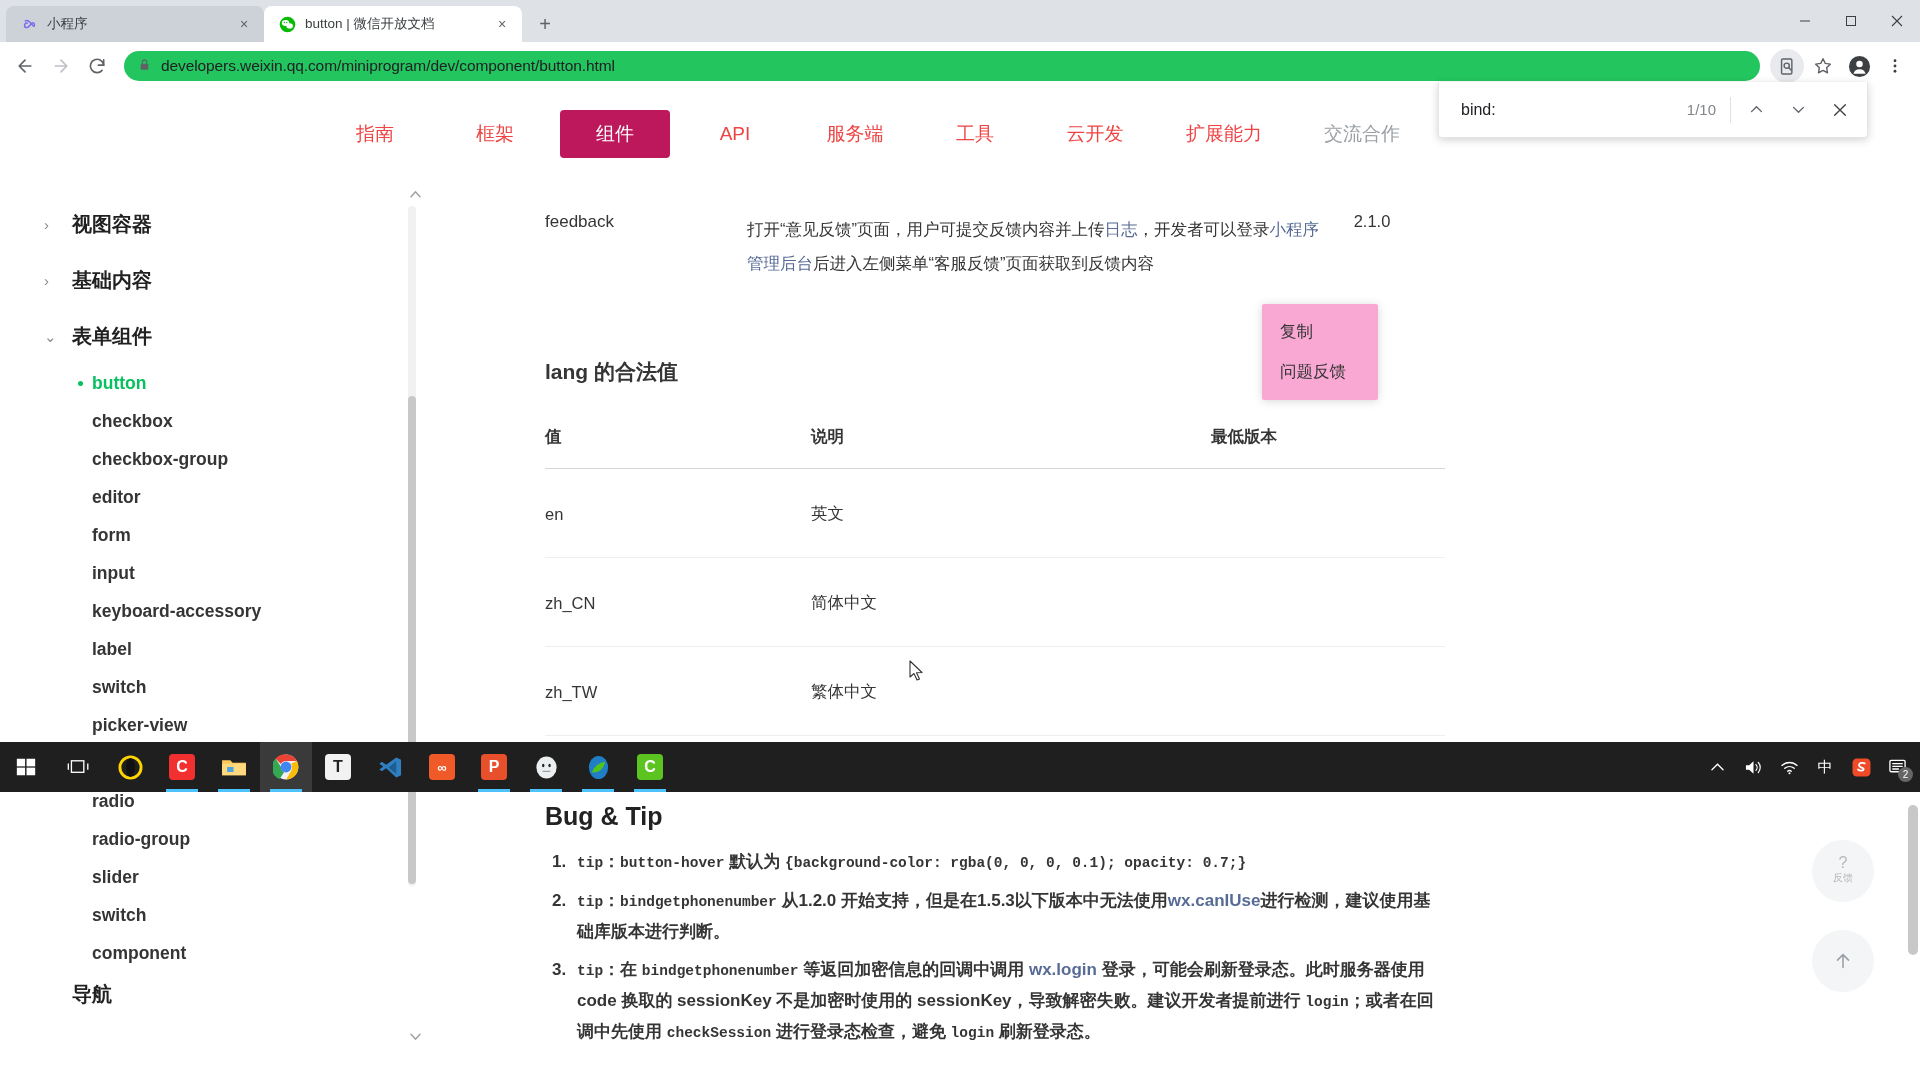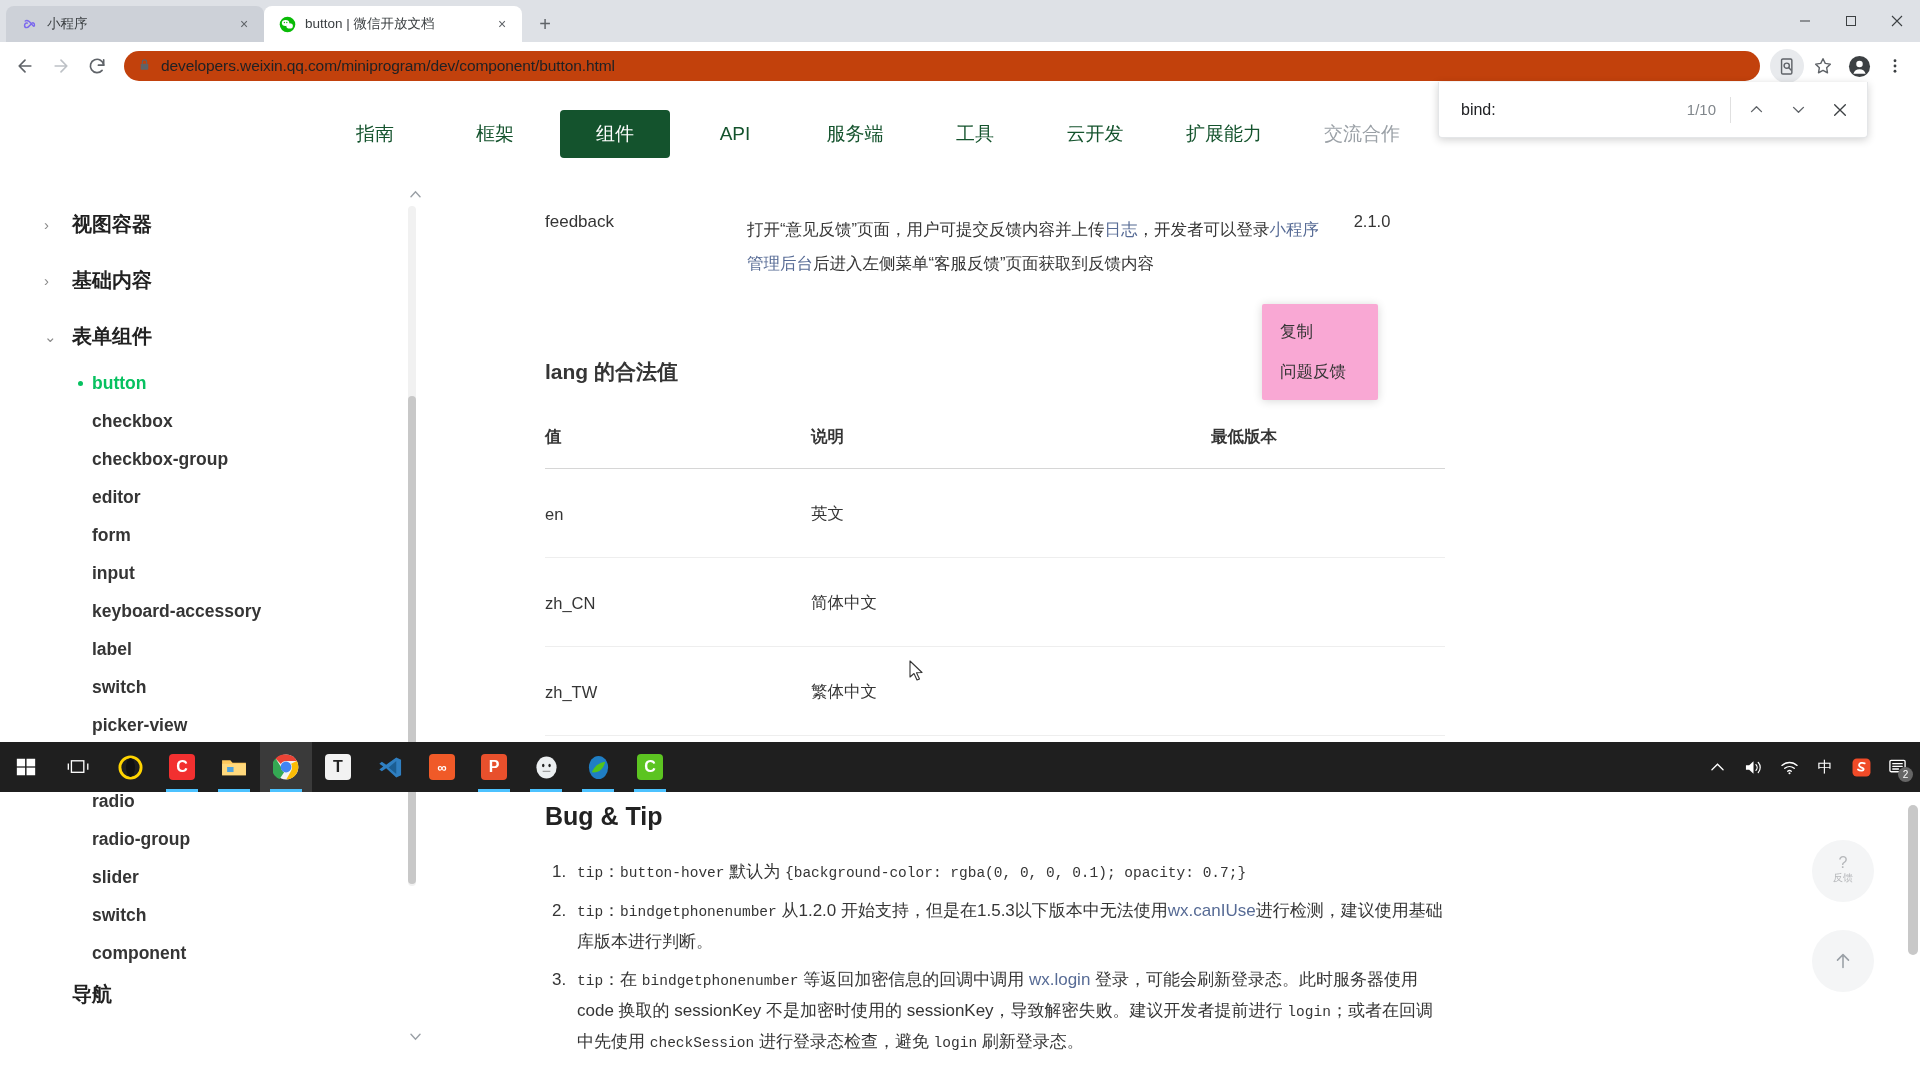--- a/index.html
+++ b/index.html
@@ -56,21 +56,21 @@
     height: 48px; background: #fff; display: flex; align-items: center;
     padding: 0 8px; gap: 2px;
   }
   .tb-btn {
     width: 34px; height: 34px; border-radius: 50%; display: flex;
     align-items: center; justify-content: center; color: #5f6368;
     flex: 0 0 34px;
   }
   .tb-btn.dim { color: #bdc1c6; }
   .omnibox {
-    flex: 1 1 auto; height: 30px; background: #c2410c; border-radius: 16px;
+    flex: 1 1 auto; height: 30px; background: #22c55e; border-radius: 16px;
     display: flex; align-items: center; padding: 8px 14px; margin: 0 8px;
     font-size: 15.5px; color: #202124; gap: 10px;
   }
   .omnibox .url { letter-spacing: -0.1px; }
   .tb-right { display: flex; align-items: center; gap: 2px; }
   .tb-btn.highlighted { background: #e8eaed; }
 
   
   .findbar {
     position: absolute; right: 52px; top: 82px; width: 430px; height: 56px;
@@ -96,24 +96,24 @@
     position: absolute; left: 0; top: 90px; width: 1920px; height: 960px;
     background: #fff; overflow: hidden;
   }
   .topnav {
     height: 88px; display: flex; align-items: center; padding-left: 320px;
     gap: 10px; background: #fff;
   }
   .navitem {
     min-width: 110px; height: 48px; padding: 0 26px;
     display: flex; align-items: center; justify-content: center;
-    font-size: 19px; color: #14532d; background: #fff;
+    font-size: 19px; color: #ef4444; background: #fff;
     border-radius: 4px;
   }
-  .navitem.active { background: #14532d; color: #fff; }
+  .navitem.active { background: #be185d; color: #fff; }
   .navitem.faded { color: #9aa0a6; }
 
   .body-area { display: flex; height: 872px; }
 
   
   .sidebar {
     width: 420px; flex: 0 0 420px; position: relative;
     padding-top: 18px; background: #fff;
   }
   .side-scroll-up {
@@ -179,22 +179,22 @@
     font-size: 16.5px; color: #353535; padding: 34px 0 32px 0;
     border-bottom: 1px solid #eeeeee;
   }
   table.tbl .c1 { width: 266px; }
   table.tbl .c2 { width: 400px; }
 
   h2.bug {
     font-size: 25px; color: #222; font-weight: bold; margin: 66px 0 0 0;
   }
   ol.tips {
-    margin: 26px 0 0 0; padding-left: 26px;
-    font-size: 17px; color: #353535; line-height: 30px;
+    margin: 16px 0 0 0; padding-left: 26px;
+    font-size: 17px; color: #353535; line-height: 30px; font-weight: bold;
   }
   ol.tips li { margin-bottom: 8px; padding-left: 6px; }
   code.mono {
     font-family: "Liberation Mono", "DejaVu Sans Mono", monospace;
     font-size: 14.5px; color: #353535;
   }
 
   
   .float-fb {
     position: absolute; right: 46px; bottom: 148px; width: 62px; height: 62px;

